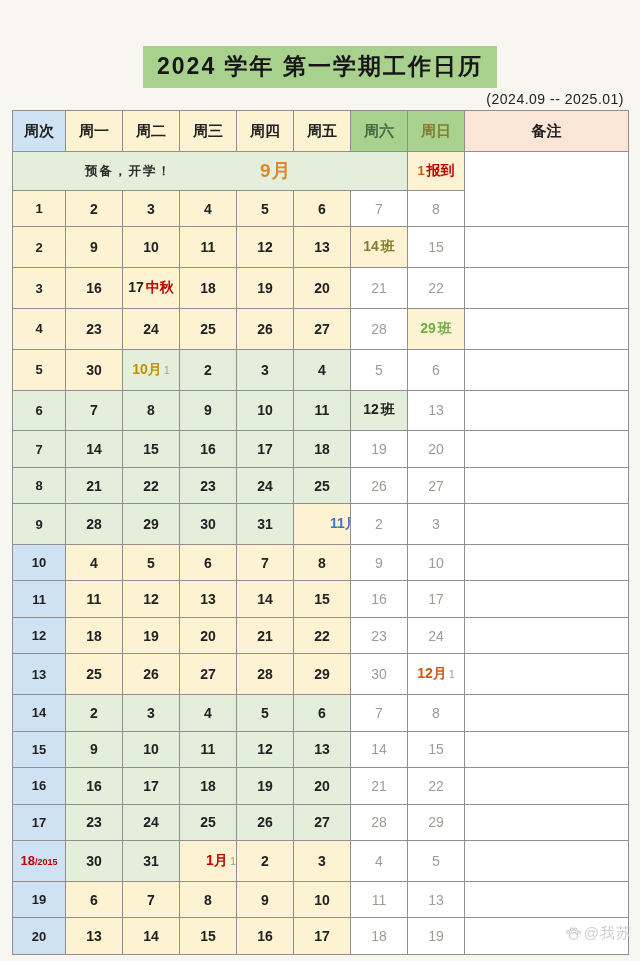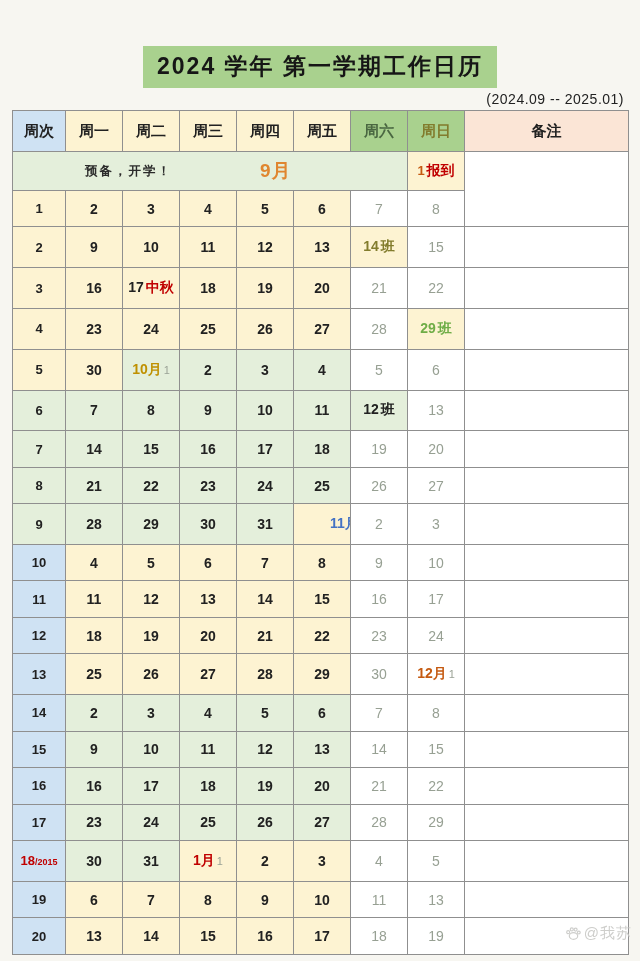--- a/index.html
+++ b/index.html
@@ -277,21 +277,21 @@
         <td style="background: rgb(228, 239, 219);"><span class="num" style="color: rgb(33, 33, 33);">26</span></td>
         <td style="background: rgb(228, 239, 219);"><span class="num" style="color: rgb(33, 33, 33);">27</span></td>
         <td style="background: rgb(255, 255, 255);"><span class="num" style="color: rgb(151, 160, 147); font-weight: 400;">28</span></td>
         <td style="background: rgb(255, 255, 255);"><span class="num" style="color: rgb(151, 160, 147); font-weight: 400;">29</span></td>
         <td style="background: rgb(255, 255, 255);"></td>
       </tr>
       <tr>
         <td class="week week18" style="background: rgb(207, 226, 243);"><span class="big" style="color: rgb(192, 0, 0);">18</span><span class="small" style="color: rgb(192, 0, 0);">/2015</span></td>
         <td style="background: rgb(228, 239, 219);"><span class="num" style="color: rgb(33, 33, 33);">30</span></td>
         <td style="background: rgb(228, 239, 219);"><span class="num" style="color: rgb(33, 33, 33);">31</span></td>
-        <td style="background: rgb(253, 243, 210);"><span class="num" style="color: rgb(192, 0, 0);">1月</span><span class="trail">1</span></td>
+        <td style="background: rgb(253, 243, 210); text-align: right;"><span class="num" style="color: rgb(192, 0, 0);">1月</span><span class="trail">1</span></td>
         <td style="background: rgb(253, 243, 210);"><span class="num" style="color: rgb(33, 33, 33);">2</span></td>
         <td style="background: rgb(253, 243, 210);"><span class="num" style="color: rgb(33, 33, 33);">3</span></td>
         <td style="background: rgb(255, 255, 255);"><span class="num" style="color: rgb(151, 160, 147); font-weight: 400;">4</span></td>
         <td style="background: rgb(255, 255, 255);"><span class="num" style="color: rgb(151, 160, 147); font-weight: 400;">5</span></td>
         <td style="background: rgb(255, 255, 255);"></td>
       </tr>
       <tr>
         <td class="week" style="background: rgb(207, 226, 243); color: rgb(33, 33, 33);">19</td>
         <td style="background: rgb(253, 243, 210);"><span class="num" style="color: rgb(33, 33, 33);">6</span></td>
         <td style="background: rgb(253, 243, 210);"><span class="num" style="color: rgb(33, 33, 33);">7</span></td>

